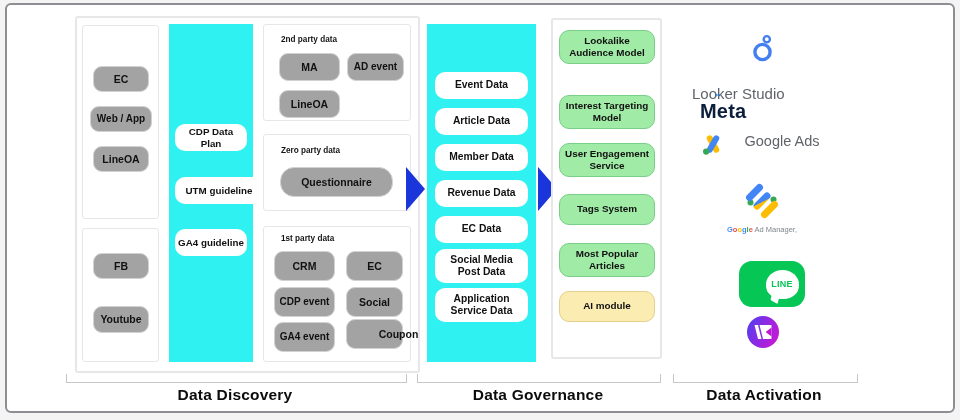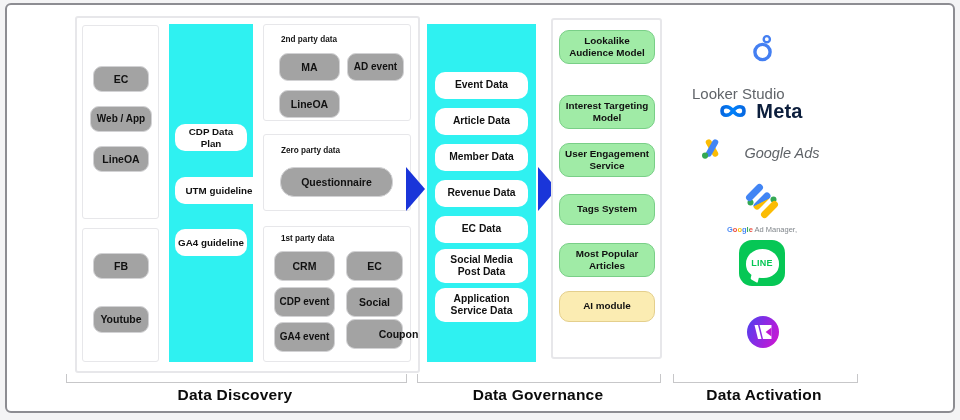--- a/index.html
+++ b/index.html
@@ -37,23 +37,23 @@
     position:absolute;top:374px;height:8px;
     border-left:1.5px solid #c7c7c9;border-right:1.5px solid #c7c7c9;border-bottom:1.5px solid #c7c7c9;
   }
   .sectiontitle{
     position:absolute;top:386px;width:220px;text-align:center;
     font-weight:700;font-size:15.5px;color:#0c0c0c;letter-spacing:.2px;
   }
   .arrow{position:absolute;width:0;height:0;border-top:22px solid transparent;
     border-bottom:22px solid transparent;border-left:19px solid #1a35d9;}
   .looker-caption{position:absolute;width:140px;font-size:15px;color:#606469;margin-top:22px;}
-  .meta-row{position:absolute;display:flex;align-items:flex-end;justify-content:center;gap:3px;}
+  .meta-row{position:absolute;display:flex;align-items:flex-start;justify-content:center;gap:3px;flex-direction:column;}
   .meta-word{font-weight:700;font-size:20px;color:#0c1e3c;letter-spacing:.2px;}
-  .gads-row{position:absolute;display:flex;align-items:flex-end;justify-content:center;gap:20px;font-style:italic;}
+  .gads-row{position:absolute;display:flex;align-items:flex-start;justify-content:center;gap:20px;}
   .gads-word{font-size:14.5px;color:#5f6368;}
   .gam-caption{position:absolute;width:160px;text-align:center;font-size:7.5px;color:#80868b;}
   .gam-google{
     font-weight:700;
     background:linear-gradient(90deg,#4285F4 0 22%,#EA4335 22% 40%,#FBBC04 40% 58%,#4285F4 58% 74%,#34A853 74% 88%,#EA4335 88% 100%);
     -webkit-background-clip:text;background-clip:text;color:transparent;
   }
   .line-icon{
     position:absolute;width:46px;height:46px;border-radius:13px;background:#06c755;
     display:flex;align-items:center;justify-content:center;
@@ -172,21 +172,21 @@
     </linearGradient>
   </defs>
   <circle cx="8.5" cy="22.5" r="3" fill="#34a853"></circle>
   <circle cx="31.5" cy="19.5" r="3" fill="#34a853"></circle>
   <rect x="9" y="2" width="7" height="21" rx="3.5" fill="#4285f4" transform="rotate(45 12.5 12.5)"></rect>
   <rect x="16.5" y="10.5" width="7" height="21" rx="3.5" fill="url(#gamg)" transform="rotate(45 20 21)"></rect>
   <rect x="24" y="19" width="7" height="21" rx="3.5" fill="#fbbc04" transform="rotate(45 27.5 29.5)"></rect>
 </svg>
 <div class="gam-caption" style="left:682px;top:225px;"><span class="gam-google">Google</span><span> Ad Manager,</span></div>
 
-<div class="line-icon" style="left:739px;top:240px;">
+<div class="line-icon" style="left:739px;top:261px;padding-left:20px;">
   <div class="line-bubble">
       <span>LINE</span>
     </div>
 </div>
 
 <div class="purple-logo" style="left:747px;top:316px;">
   <svg width="20" height="16" viewBox="0 0 20 16">
     <path d="M1.5 1 L5 1 L8.5 15 L5 15 Z" fill="#ffffff"></path>
     <path d="M6.5 1 L18.5 1 L18.5 15 L10 15 L7.8 6 Z" fill="#ffffff"></path>
     <path d="M18.5 3.6 L12.6 8 L18.5 12.4 Z" fill="#c118d4"></path>

